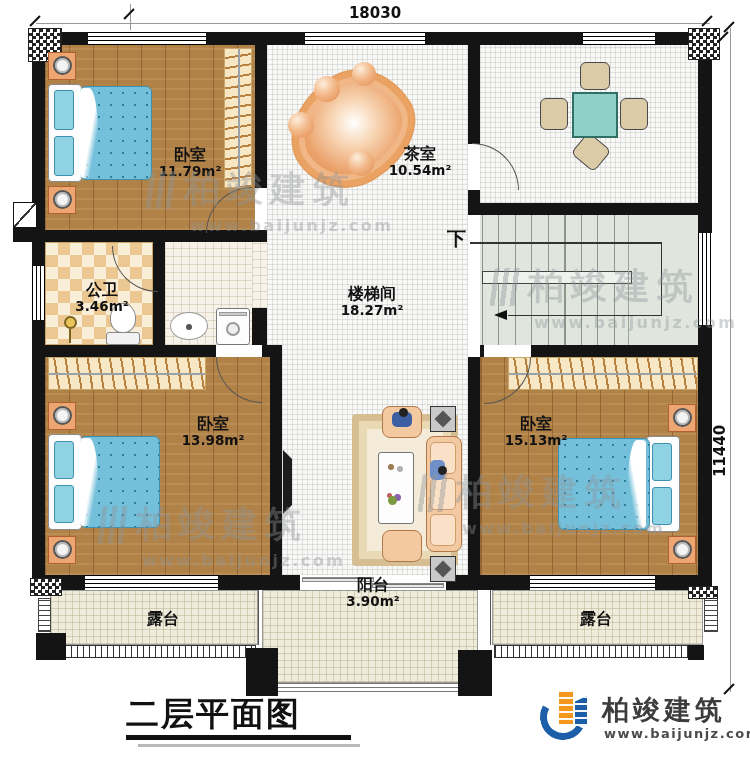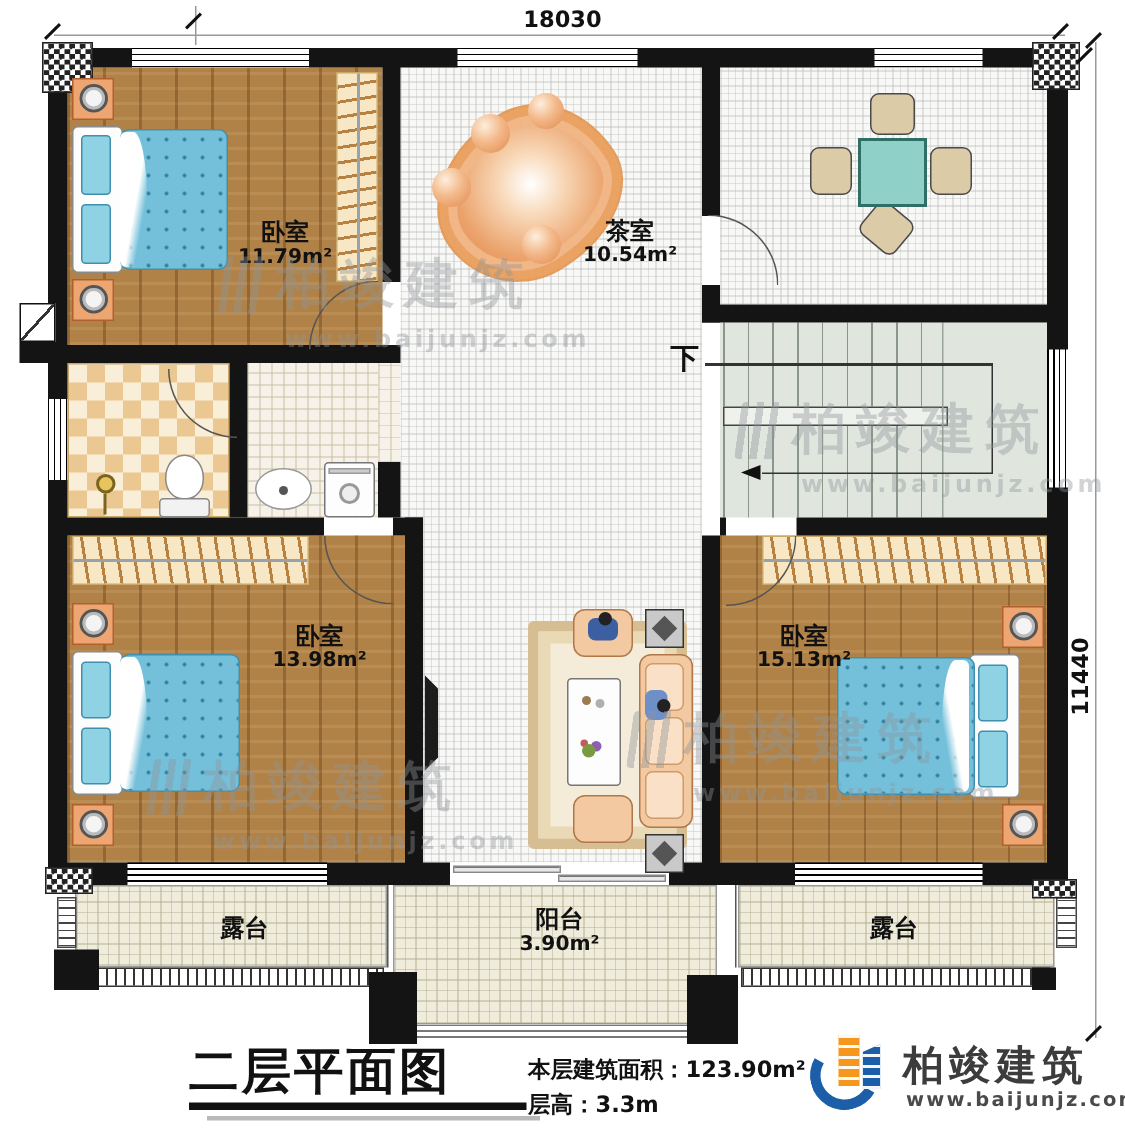--- a/index.html
+++ b/index.html
@@ -247,32 +247,40 @@
   <div class="a arc" style="left:484px;top:357px;width:47px;height:47px;border-left:none;border-top:none;border-radius:0 0 100% 0;"></div>
 
   <div class="a rlabel" style="left:135px;top:146px;width:110px;">
     <div class="rname">卧室</div>
     <div class="rarea">11.79m²</div>
   </div>
   <div class="a rlabel" style="left:365px;top:145px;width:110px;">
     <div class="rname">茶室</div>
     <div class="rarea">10.54m²</div>
   </div>
+  <div class="a rlabel" style="left:47px;top:281px;width:110px;">
+    <div class="rname">公卫</div>
+    <div class="rarea">3.46m²</div>
+  </div>
+  <div class="a rlabel" style="left:317px;top:285px;width:110px;">
+    <div class="rname">楼梯间</div>
+    <div class="rarea">18.27m²</div>
+  </div>
   <div class="a rlabel" style="left:158px;top:415px;width:110px;">
     <div class="rname">卧室</div>
     <div class="rarea">13.98m²</div>
   </div>
   <div class="a rlabel" style="left:481px;top:415px;width:110px;">
     <div class="rname">卧室</div>
     <div class="rarea">15.13m²</div>
   </div>
   <div class="a rlabel" style="left:108px;top:610px;width:110px;">
     <div class="rname">露台</div>
   </div>
-  <div class="a rlabel" style="left:318px;top:604px;width:110px;">
+  <div class="a rlabel" style="left:318px;top:576px;width:110px;">
     <div class="rname">阳台</div>
     <div class="rarea">3.90m²</div>
   </div>
   <div class="a rlabel" style="left:541px;top:610px;width:110px;">
     <div class="rname">露台</div>
   </div>
 
   <div class="a wm" style="left:148px;top:165px;">
     <div class="wm-main">
         <span class="wm-b"></span>
@@ -298,24 +306,20 @@
     <div class="wm-main">
         <span class="wm-b"></span>
         <span>柏竣建筑</span>
       </div>
     <div class="wm-site">www.baijunjz.com</div>
   </div>
 
   <div class="a plan-title" style="left:126px;top:692px;">二层平面图</div>
   <div class="a" style="left:126px;top:735px;width:225px;height:5px;background:#111;"></div>
   <div class="a" style="left:138px;top:744px;width:222px;height:3px;background:#b9b9b9;"></div>
-  <div class="a meta" style="left:352px;top:702px;">
-    <div>本层建筑面积：123.90m²</div>
-    <div>层高：3.3m</div>
-  </div>
 
   <div class="a" style="left:540px;top:686px;width:200px;height:64px;">
     <div class="a" style="left:0;top:0;width:58px;height:60px;">
       <div class="a" style="left:0;top:8px;width:46px;height:46px;border:7px solid transparent;border-left-color:#1c5fa8;border-bottom-color:#1c5fa8;border-radius:50%;transform:rotate(-15deg);"></div>
       <div class="a" style="left:19px;top:4px;width:14px;height:34px;background:#f5971d;background-image:repeating-linear-gradient(180deg,rgba(255,255,255,.95) 0 2px,transparent 2px 7px);"></div>
       <div class="a" style="left:35px;top:10px;width:12px;height:30px;background:#1c5fa8;background-image:repeating-linear-gradient(180deg,rgba(255,255,255,.95) 0 2px,transparent 2px 7px);clip-path:polygon(0 18%,100% 0,100% 100%,0 100%);"></div>
     </div>
     <div class="a logo-name" style="left:62px;top:6px;">柏竣建筑</div>
     <div class="a logo-site" style="left:64px;top:40px;">www.baijunjz.com</div>
   </div>

